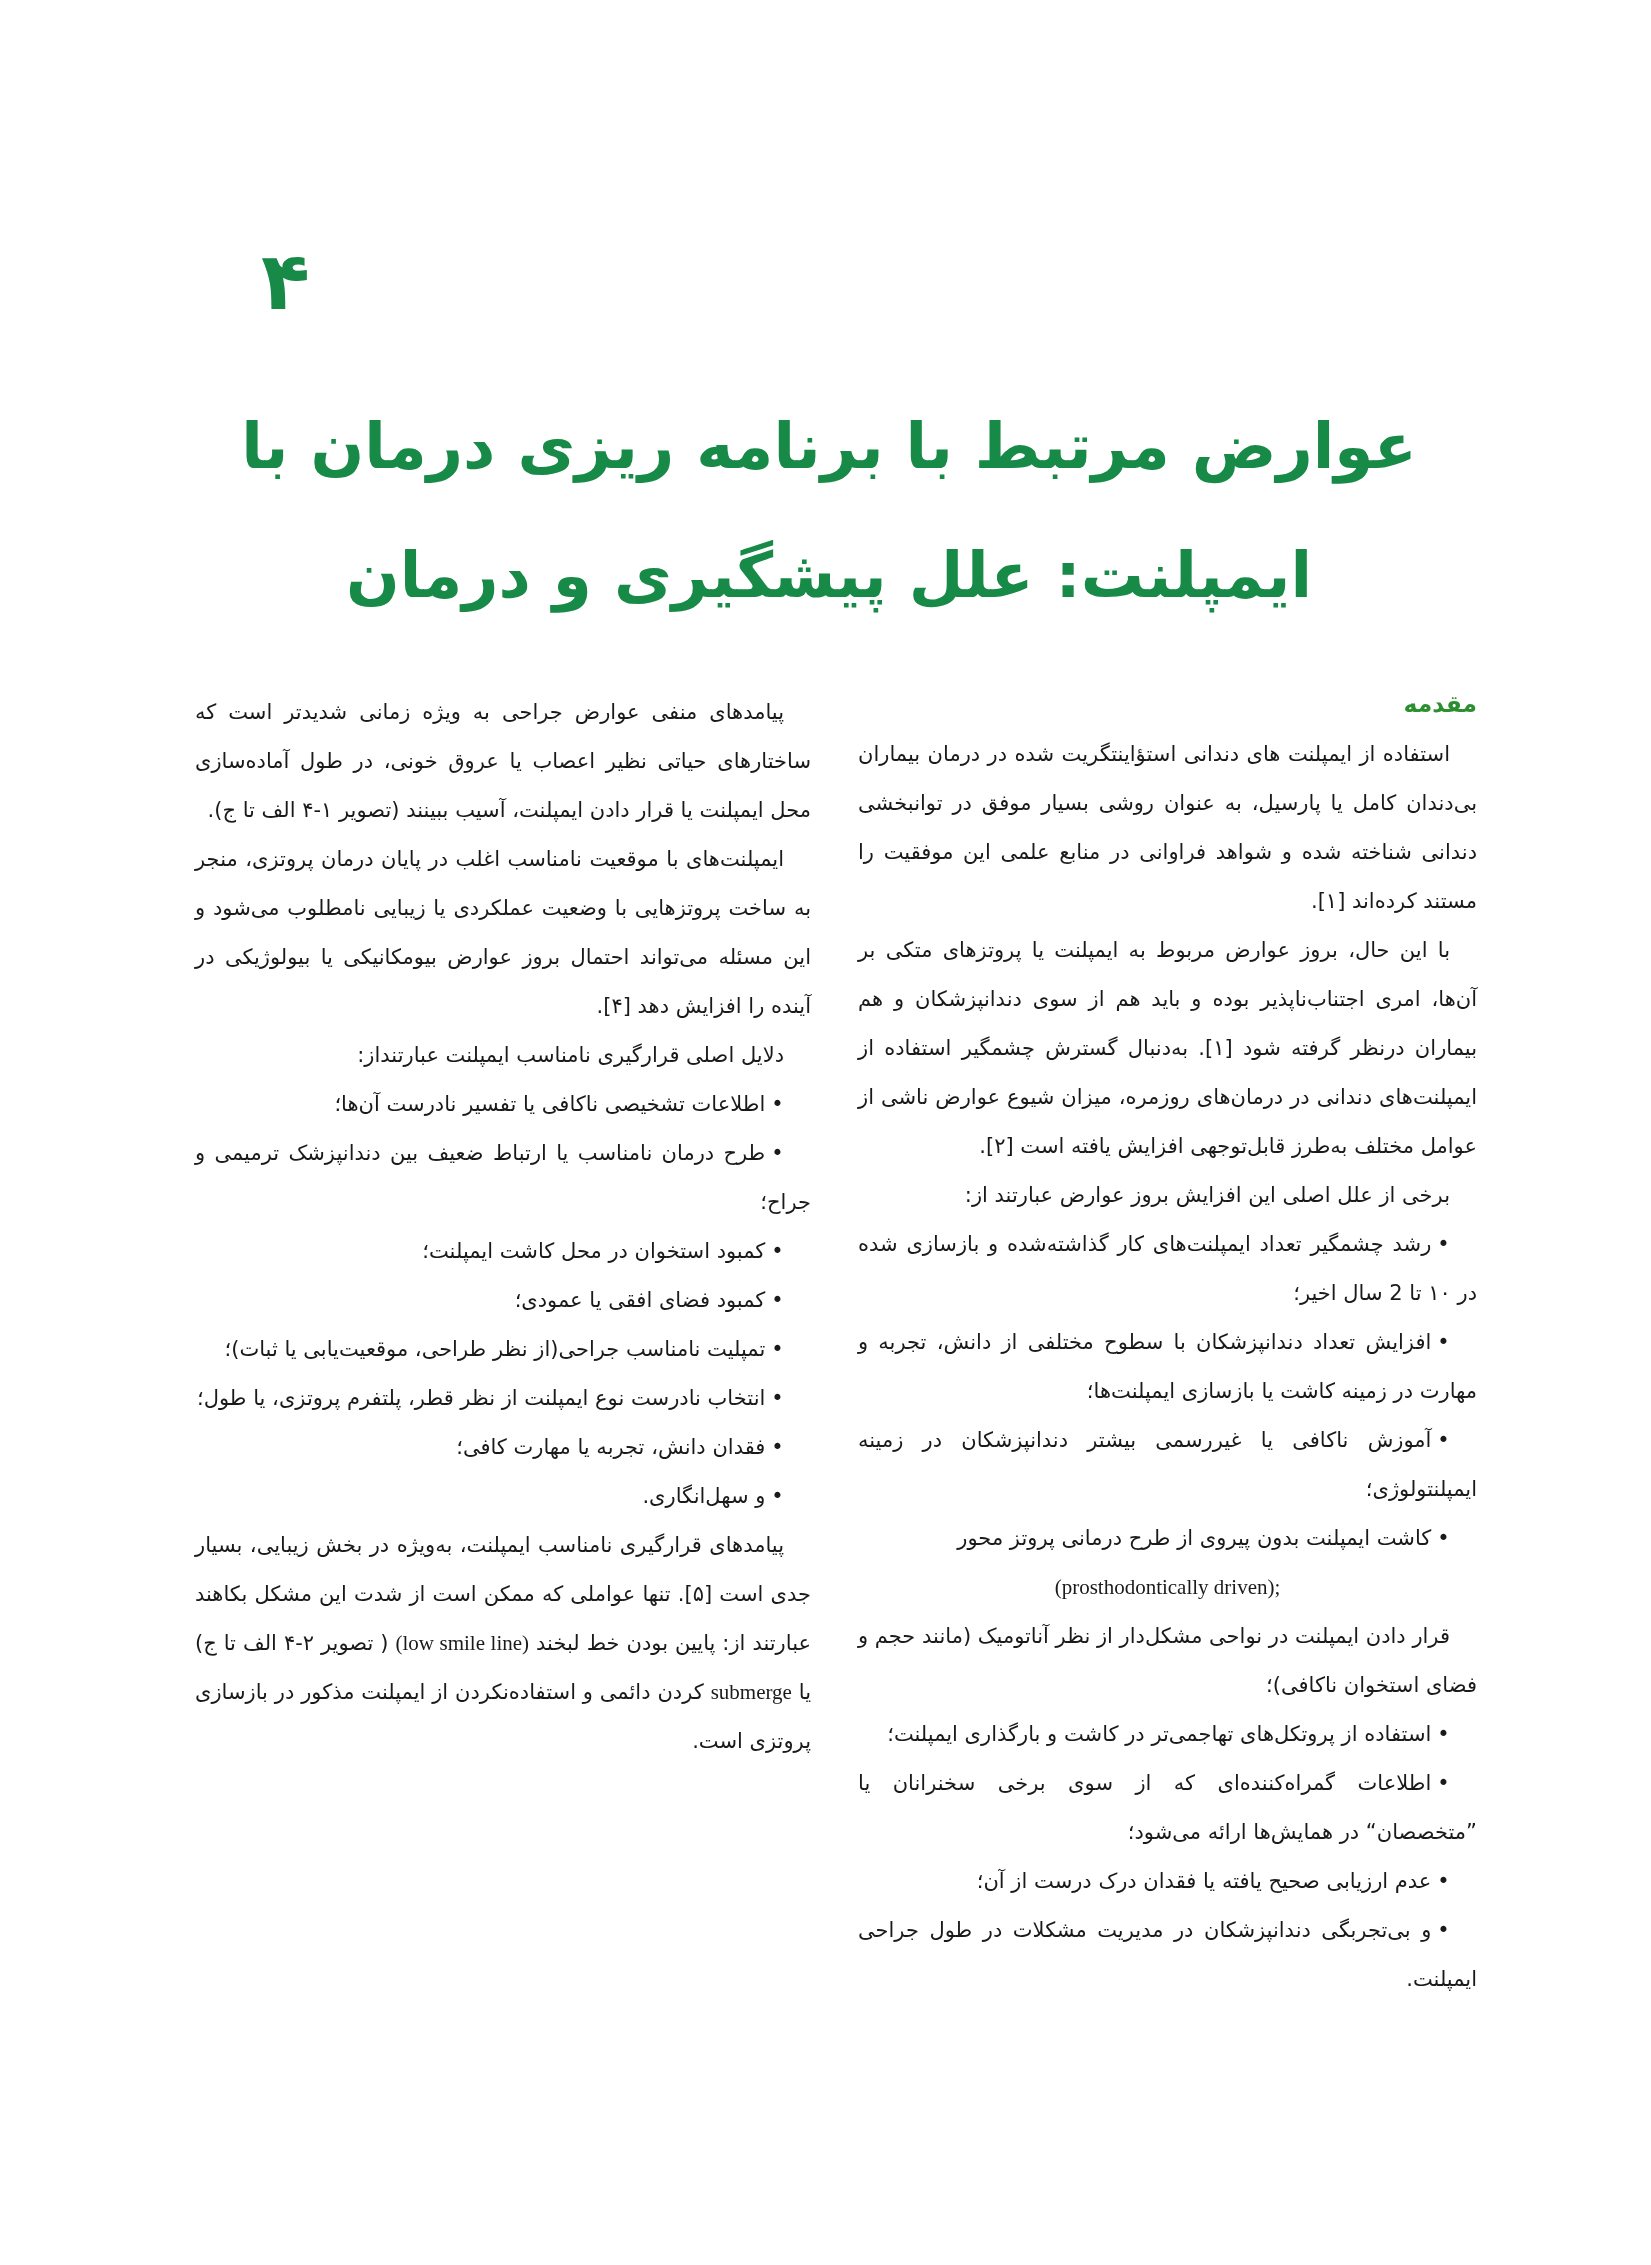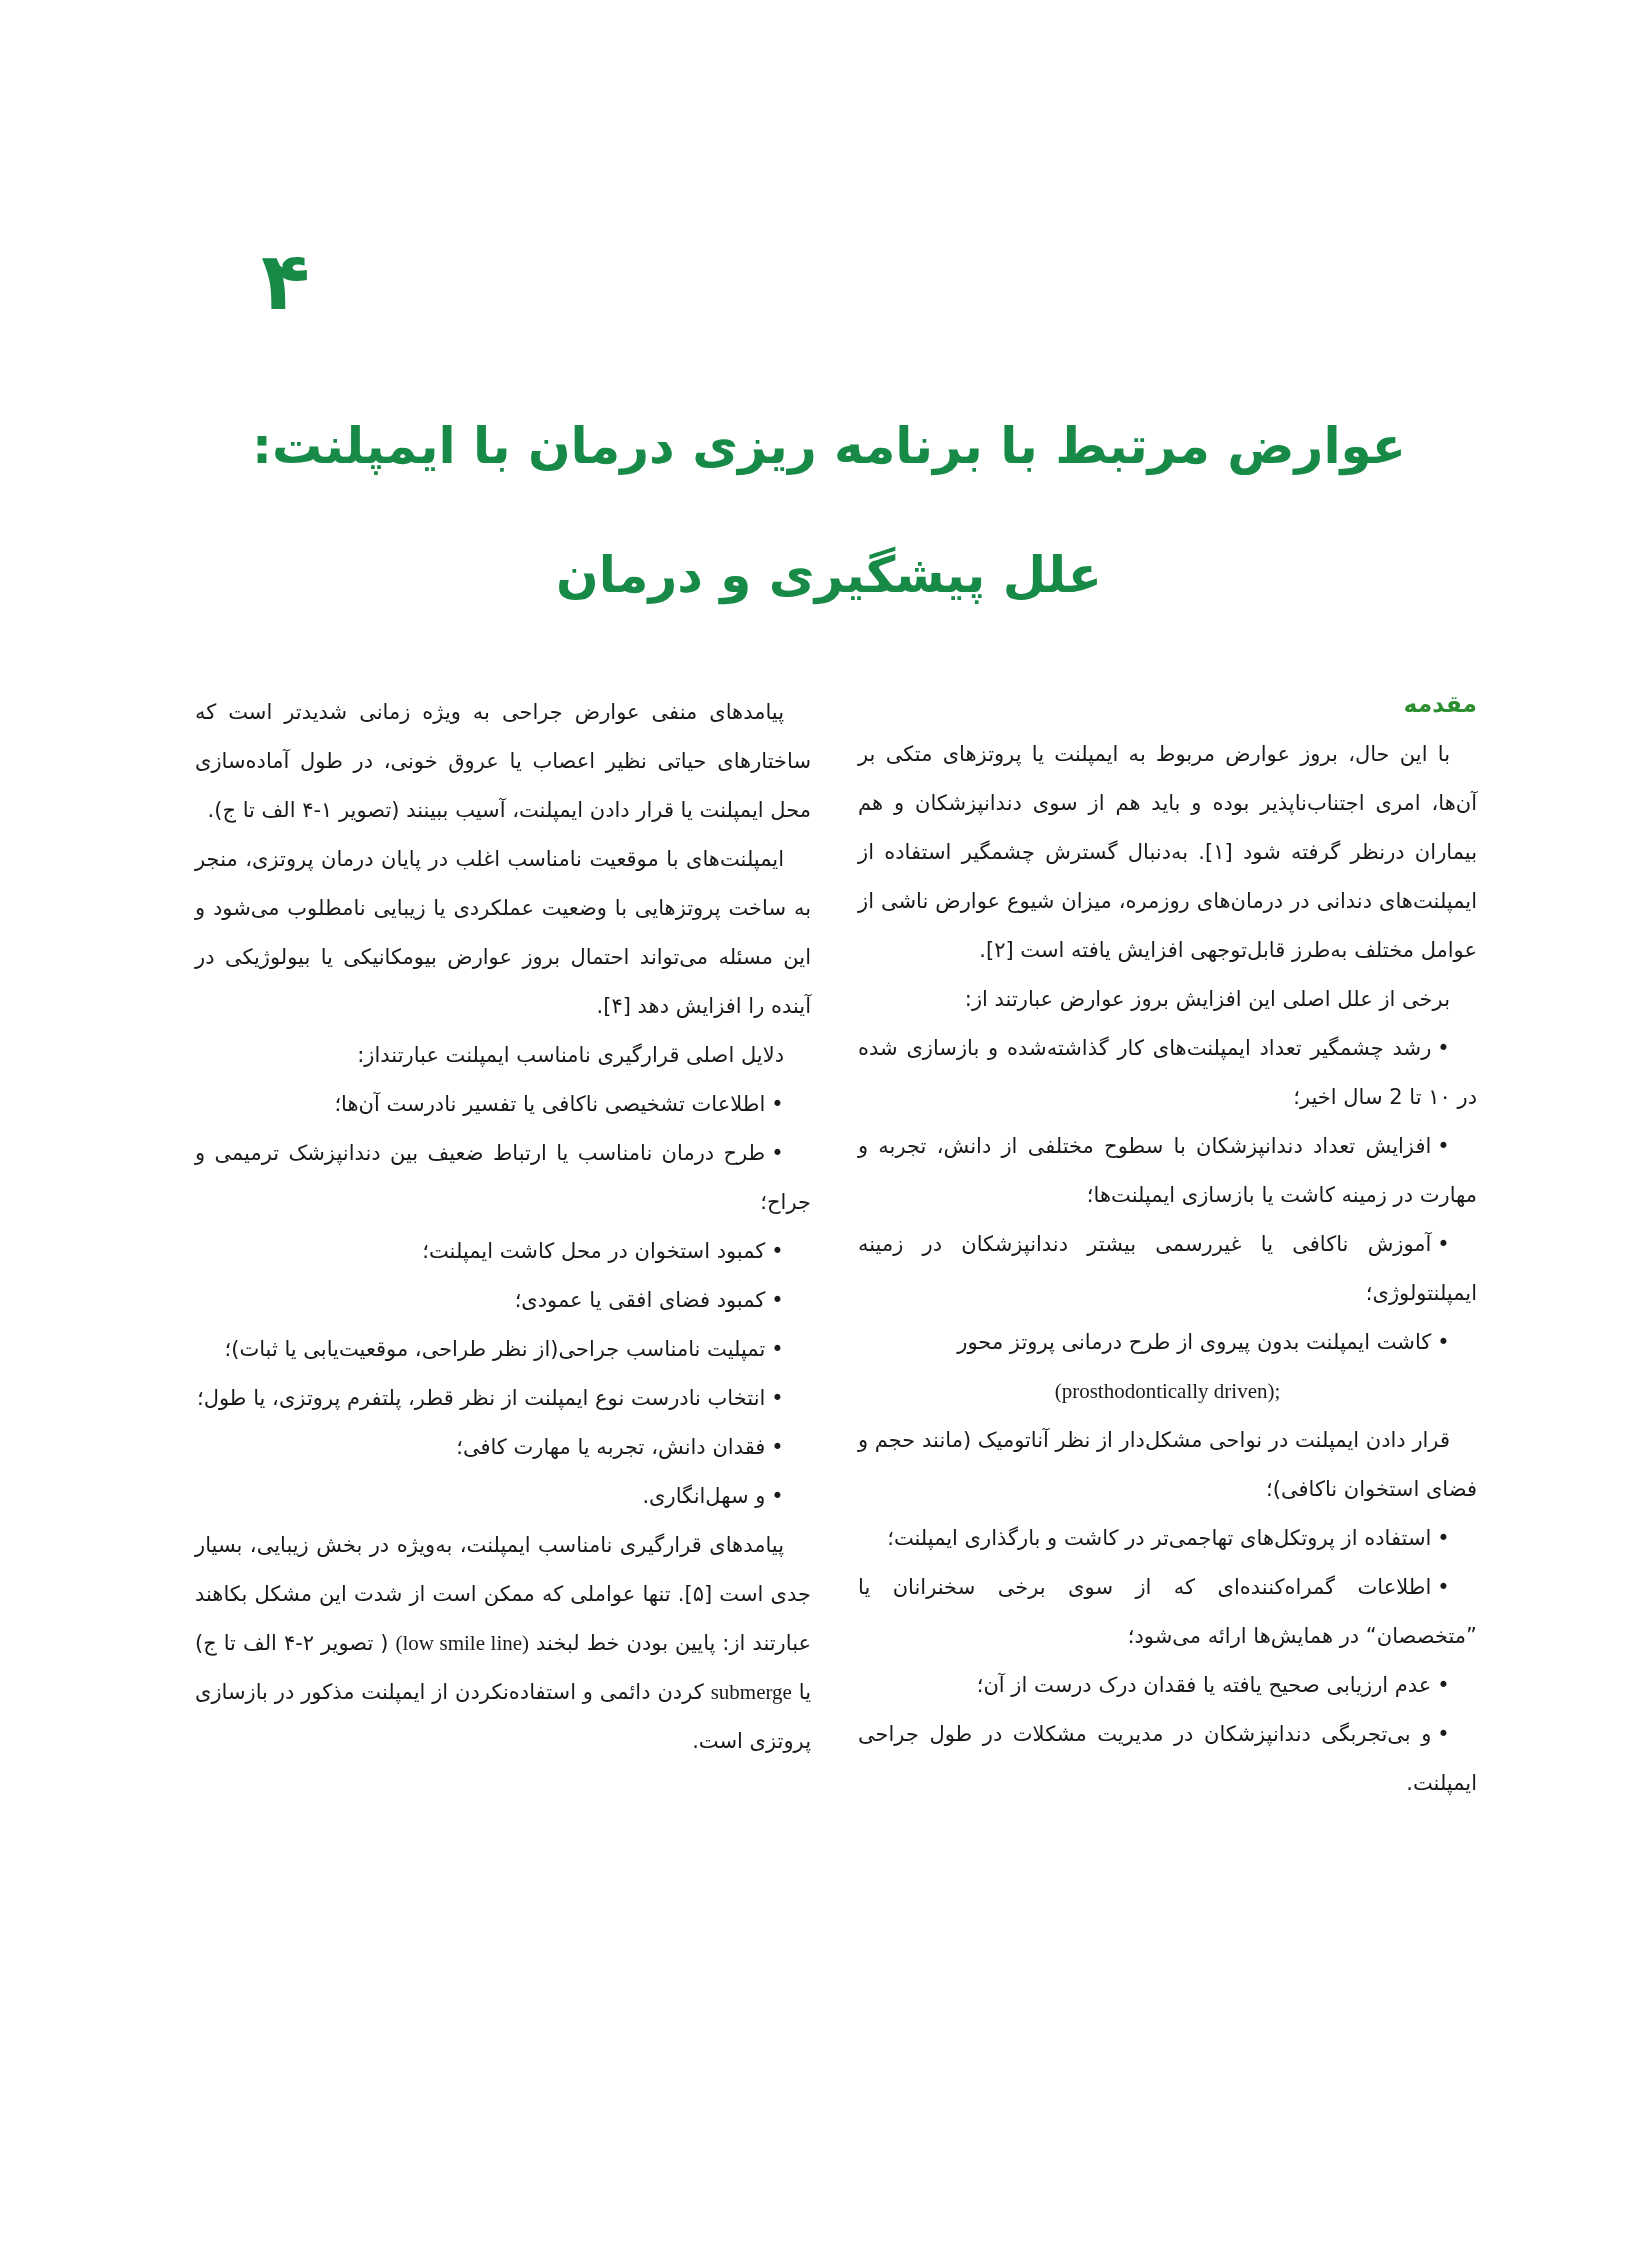--- a/index.html
+++ b/index.html
@@ -33,21 +33,21 @@
     }
     .chapter-title {
       position: absolute;
       left: 234px;
       width: 1190px;
       top: 382px;
       direction: rtl;
       text-align: center;
       font-family: "DejaVu Sans", sans-serif;
       font-weight: bold;
-      font-size: 50px;
+      font-size: 63px;
       line-height: 129px;
       color: #178a47;
     }
     .column {
       position: absolute;
       direction: rtl;
       text-align: justify;
       font-family: "DejaVu Sans", sans-serif;
       font-size: 21px;
       line-height: 49px;
@@ -95,20 +95,21 @@
 <body>
 
 <div class="page">
 
   <div class="chapter-number">۴</div>
 
   <div class="chapter-title">عوارض مرتبط با برنامه ریزی درمان با ایمپلنت: علل پیشگیری و درمان</div>
 
   <div class="column col-right">
     <div class="section-heading">مقدمه</div>
+    <p>استفاده از ایمپلنت های دندانی استؤاینتگریت شده در درمان بیماران بی‌دندان کامل یا پارسیل، به عنوان روشی بسیار موفق در توانبخشی دندانی شناخته شده و شواهد فراوانی در منابع علمی این موفقیت را مستند کرده‌اند [۱].</p>
     <p>با این حال، بروز عوارض مربوط به ایمپلنت یا پروتزهای متکی بر آن‌ها، امری اجتناب‌ناپذیر بوده و باید هم از سوی دندانپزشکان و هم بیماران درنظر گرفته شود [۱]. به‌دنبال گسترش چشمگیر استفاده از ایمپلنت‌های دندانی در درمان‌های روزمره، میزان شیوع عوارض ناشی از عوامل مختلف به‌طرز قابل‌توجهی افزایش یافته است [۲].</p>
     <p>برخی از علل اصلی این افزایش بروز عوارض عبارتند از:</p>
 
     <p class="bullet"><span class="bullet-dot">•</span><span>رشد چشمگیر تعداد ایمپلنت‌های کار گذاشته‌شده و بازسازی شده در ۱۰ تا 2 سال اخیر؛</span></p>
     <p class="bullet"><span class="bullet-dot">•</span><span>افزایش تعداد دندانپزشکان با سطوح مختلفی از دانش، تجربه و مهارت در زمینه کاشت یا بازسازی ایمپلنت‌ها؛</span></p>
     <p class="bullet"><span class="bullet-dot">•</span><span>آموزش ناکافی یا غیررسمی بیشتر دندانپزشکان در زمینه ایمپلنتولوژی؛</span></p>
     <p class="bullet"><span class="bullet-dot">•</span><span>کاشت ایمپلنت بدون پیروی از طرح درمانی پروتز محور</span></p>
     <p class="noindent right-block"><span class="latin">(prosthodontically driven);</span></p>
 
     <p>قرار دادن ایمپلنت در نواحی مشکل‌دار از نظر آناتومیک (مانند حجم و فضای استخوان ناکافی)؛</p>

